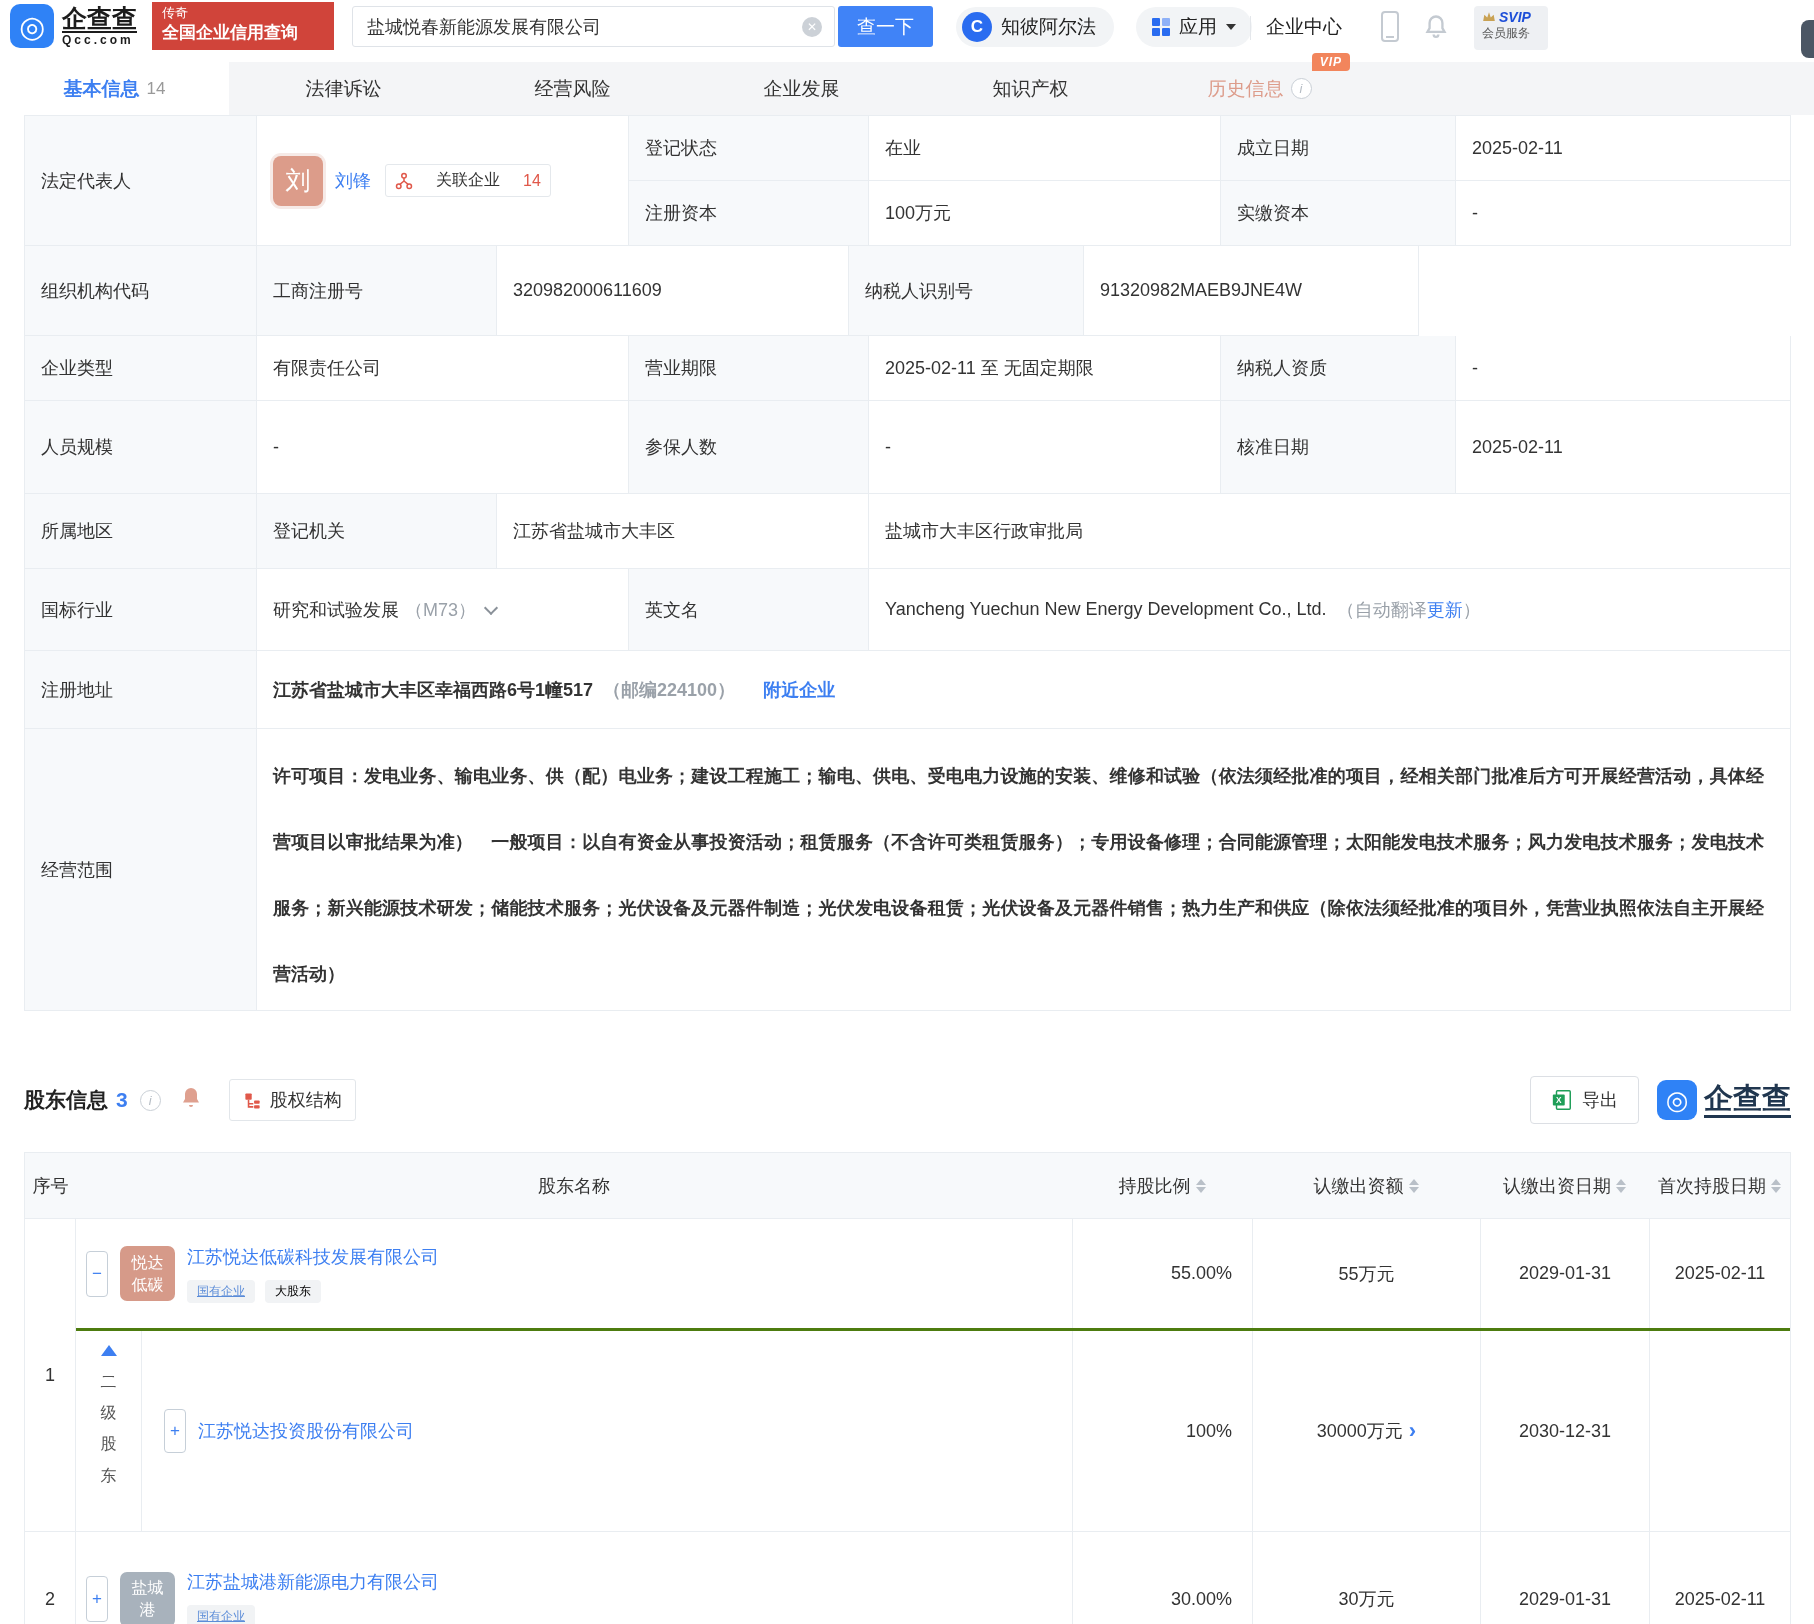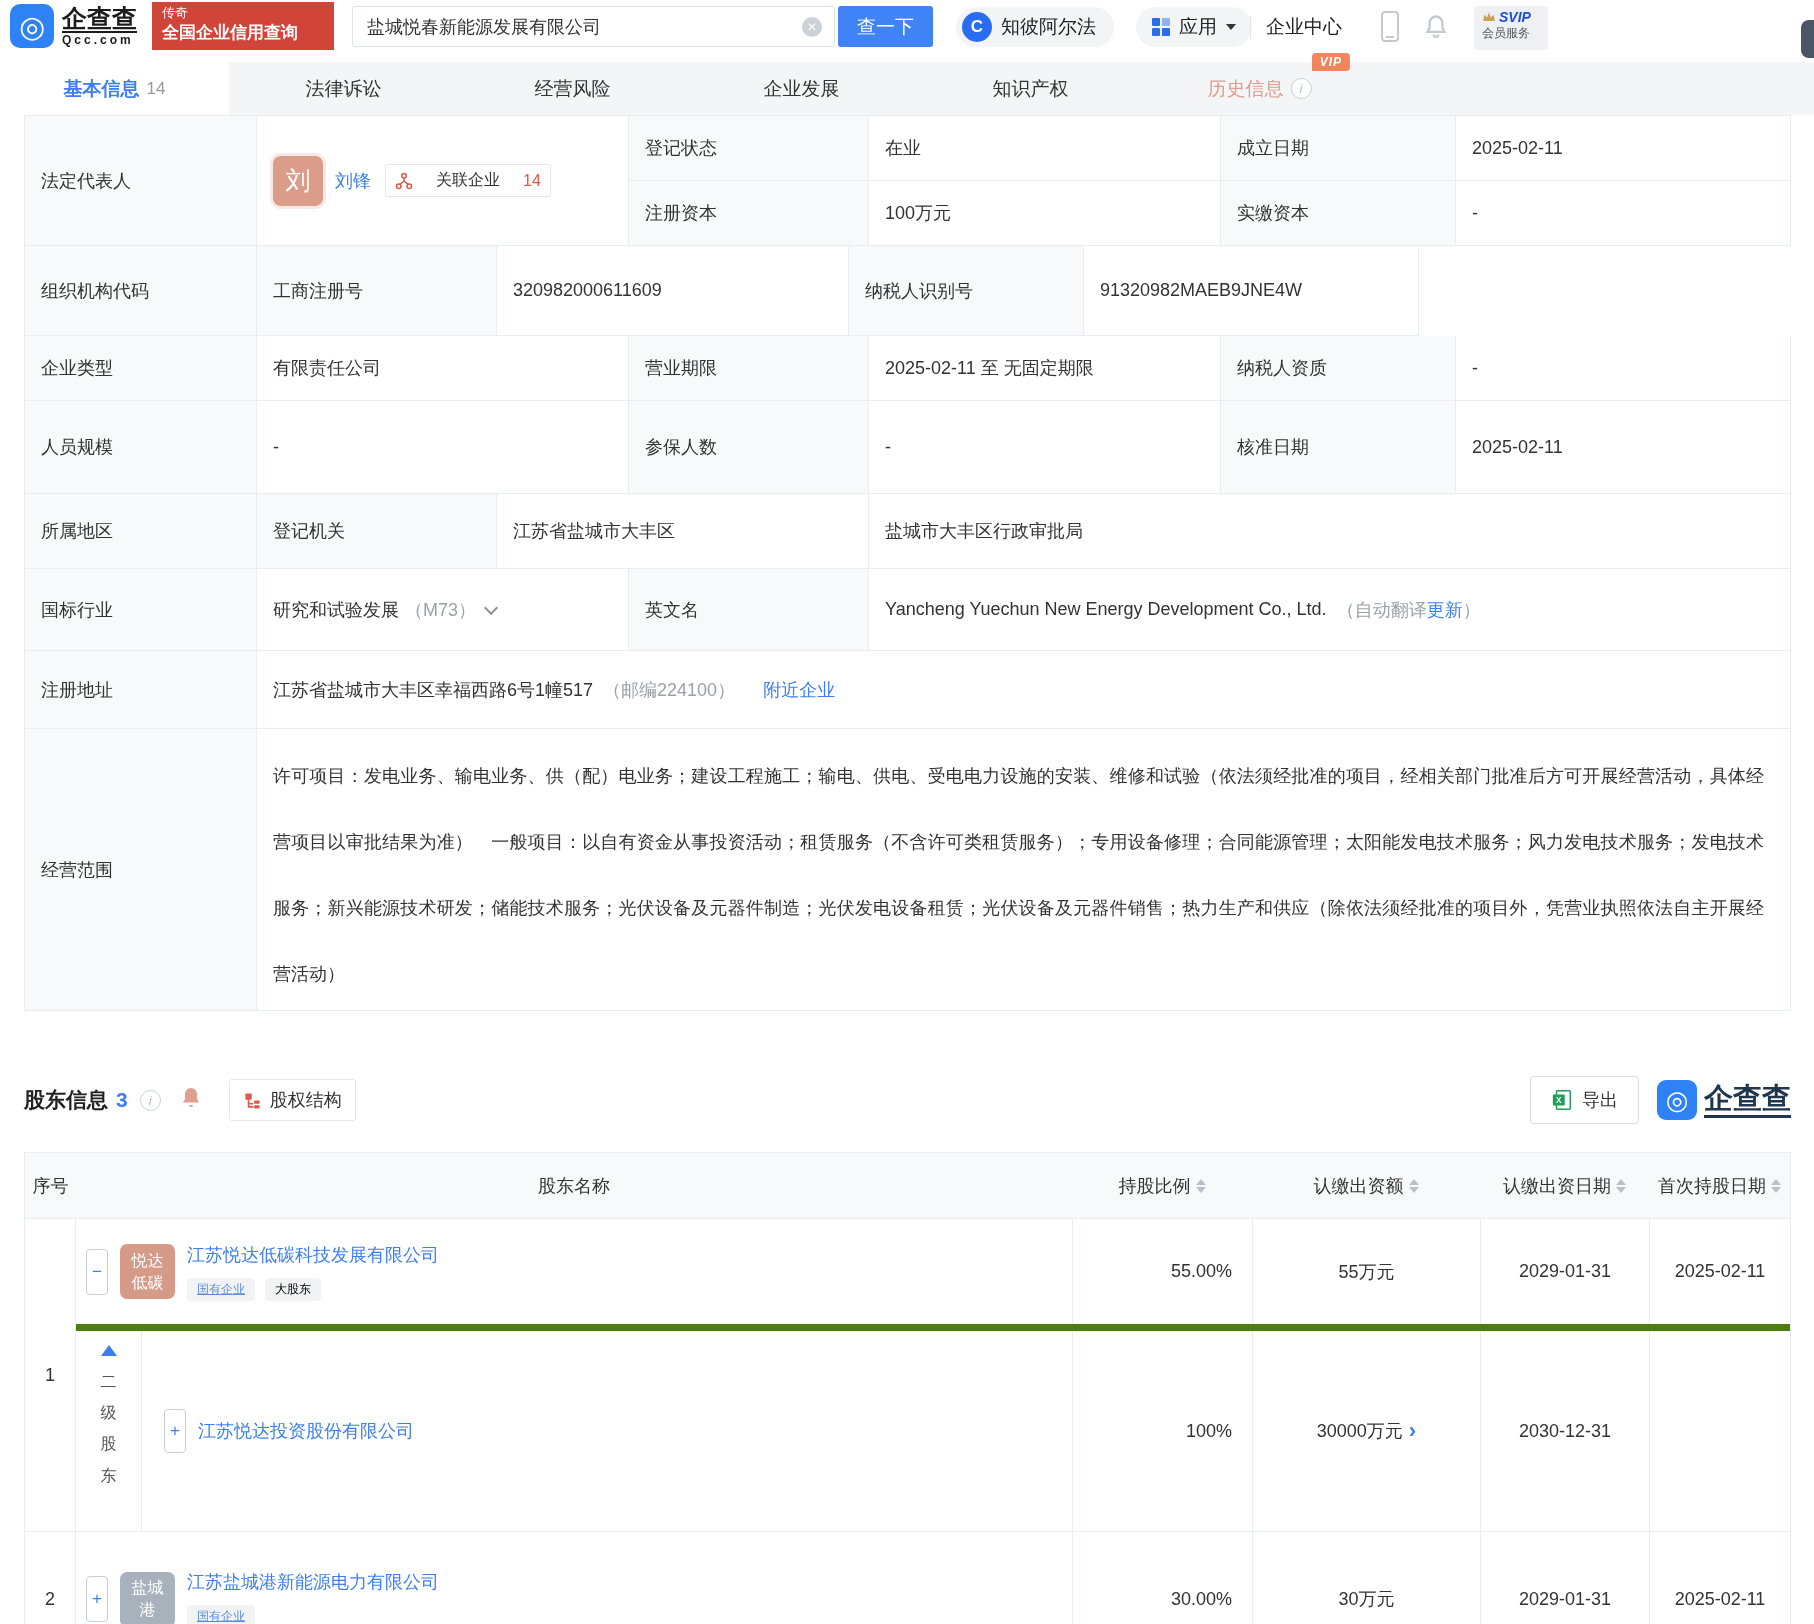--- a/index.html
+++ b/index.html
@@ -59,21 +59,21 @@
   .info-circ{ width:21px; height:21px; border-radius:50%; border:1px solid #c9cfd6; color:#b6bdc5; font-size:13px;
               display:flex; align-items:center; justify-content:center; font-style:italic; background:#fff; }
 
   
   .itable{ position:absolute; top:115px; left:24px; width:1767px; border-top:1px solid #e9edf1; border-left:1px solid #e9edf1;
            font-size:18px; }
   .irow{ display:flex; }
   .ic{ border-right:1px solid #e9edf1; border-bottom:1px solid #e9edf1; display:flex; align-items:center; padding:0 16px; }
   .lab{ background:#f7f9fb; }
   .w-l1{ width:232px; } .w-v1{ width:372px; } .w-l2{ width:240px; } .w-v2{ width:352px; }
-  .w-l3{ width:235px; } .w-v3{ width:335px; } .w-sp2{ width:922px; } .w-spall{ width:1534px; }
+  .w-l3{ width:235px; } .w-v3{ width:335px; } .w-sp2{ width:922px; } .w-spall{ width:1534px;font-weight:bold; }
   .h130{ height:130px; } .h65{ height:65px; } .h90{ height:90px; } .h93{ height:93px; }
   .h75{ height:75px; } .h82{ height:82px; } .h78{ height:78px; } .h282{ height:282px; }
   .col-sub{ display:flex; flex-direction:column; width:1162px; }
   .lr-avatar{ width:50px; height:50px; border-radius:8px; background:#dc9c8a; color:#fff; font-size:25px;
               display:flex; align-items:center; justify-content:center; margin-right:12px; cursor:pointer; box-shadow:0 0 0 3px #f6eae7; }
   .rel-badge{ display:inline-flex; align-items:center; gap:23px; border:1px solid #e4e8ec; border-radius:3px;
               padding:5px 9px; font-size:16px; margin-left:14px; cursor:pointer; color:#333; background:#fff; }
   .rel-cnt{ color:#e0584a; }
   .chev-dn{ width:10px; height:10px; border-right:2px solid #8a9199; border-bottom:2px solid #8a9199;
             transform:rotate(45deg); margin-left:10px; margin-top:-4px; cursor:pointer; }
@@ -102,21 +102,21 @@
   .w51{ width:51px; } .w180{ width:180px; } .w228{ width:228px; } .w169{ width:169px; } .w141{ width:141px; }
   .hc.grow{ flex:1; }
   .sort{ display:inline-flex; flex-direction:column; gap:2px; cursor:pointer; }
   .sort i{ display:block; width:0; height:0; border-left:5px solid transparent; border-right:5px solid transparent; }
   .sort i.up{ border-bottom:6px solid #b9c0c8; } .sort i.dn{ border-top:6px solid #b9c0c8; }
   .sgroup{ display:flex; border-bottom:1px solid #e9edf1; }
   .no-cell{ width:51px; border-right:1px solid #e9edf1; display:flex; align-items:center; justify-content:center; color:#333; }
   .gright{ flex:1; display:flex; flex-direction:column; }
   .smain{ display:flex; align-items:stretch; height:112px; }
   .smain.h134{ height:134px; }
-  .smain.bline{ border-bottom:7px solid #4d7c0f; }
+  .smain.bline{ border-bottom:3px solid #4d7c0f; }
   .ssub{ display:flex; align-items:stretch; height:200px; }
   .sname{ flex:1; display:flex; align-items:center; padding-left:10px; }
   .btn-exp{ width:22px; height:46px; border:1px solid #c6cfd8; border-radius:4px; background:#fff; color:#3d7ff1;
             font-size:17px; display:flex; align-items:center; justify-content:center; cursor:pointer; flex:none; }
   .btn-exp.small{ height:44px; }
   .btn-exp.minus::before{ content:"−"; } .btn-exp.plus::before{ content:"+"; }
   .sh-avatar{ width:55px; height:55px; border-radius:7px; color:#fff; font-size:16px; line-height:1.35;
               display:flex; flex-direction:column; align-items:center; justify-content:center; margin:0 12px; cursor:pointer; flex:none; }
   .av-salmon{ background:#d69a89; } .av-steel{ background:#a8b2bc; }
   .nm a{ font-size:18px; }

